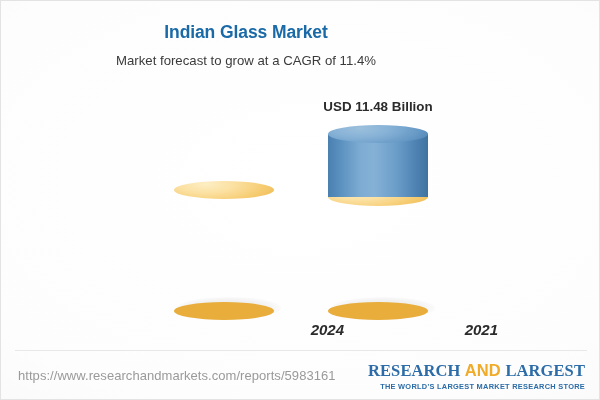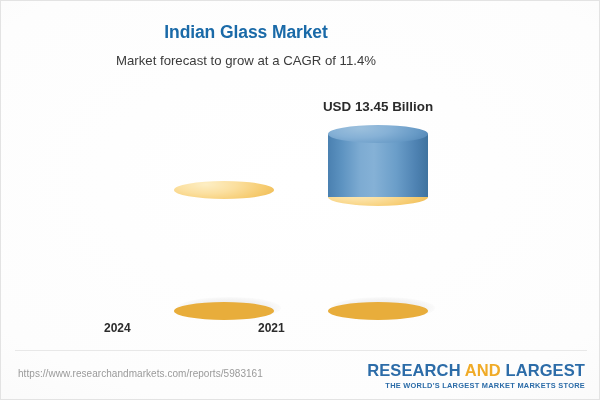--- a/index.html
+++ b/index.html
@@ -60,24 +60,25 @@
     width: 240px;
     text-align: center;
     font-size: 13.4px;
     font-weight: bold;
     color: #2b2b2b;
     white-space: nowrap;
   }
   .cat-label {
     position: absolute;
     width: 240px;
-    text-align: left;
-    font-size: 12px;
+    text-align: right;
+    font-size: 15px;
     font-weight: bold;
     color: #2b2b2b;
+    font-style: italic;
   }
 
   
   .cyl {
     position: absolute;
   }
   .cyl-body {
     position: absolute;
     left: 0;
     width: 100%;
@@ -118,38 +119,38 @@
     left: 14px;
     top: 349px;
     width: 572px;
     height: 1px;
     background: #e8e8e8;
   }
   #footer-url {
     position: absolute;
     left: 17px;
     top: 367px;
-    font-size: 10px;
+    font-size: 13px;
     color: #9a9a9a;
     letter-spacing: 0.05px;
   }
   #logo {
     position: absolute;
     right: 14px;
     top: 360px;
     text-align: right;
   }
   #logo-main {
     font-size: 16.5px;
     font-weight: bold;
     letter-spacing: 0.1px;
     line-height: 18px;
     white-space: nowrap;
   }
-  .logo-blue { color: #2c6ca8; }
+  .logo-blue { color: #2c6ca8; font-family: Liberation Serif, serif; }
   .logo-gold { color: #f0ab28; text-align: center; }
   #logo-tagline {
     font-size: 7.4px;
     font-weight: bold;
     color: #2c6ca8;
     letter-spacing: 0.28px;
     line-height: 9px;
     margin-top: 2px;
     white-space: nowrap;
   }
@@ -171,21 +172,21 @@
 
     <div class="cyl" style="left:173px; top:180px; width:100px; height:130px;">
       <div class="cyl-bottom" style="bottom:-9px; height:18px; background:#e8ad3b;"></div>
       <div class="cyl-body yellow-body" style="top:9px; height:121px;"></div>
       <div class="cyl-top" style="top:0px; height:18px;
                   background: radial-gradient(ellipse 80% 140% at 32% 18%, #fdeec4 0%, #fbdf9e 38%, #f6cc72 72%, #efbb52 100%);"></div>
     </div>
 
     <div class="cat-label" style="left:103px; top:320px;">2024</div>
 
-    <div class="value-label" style="left:257px; top:98px;">USD 13.45 Billion</div>
+    <div class="value-label" style="left:257px; top:98px;">USD 11.48 Billion</div>
 
     <div class="shadow" style="left:330px; top:296px; width:104px; height:22px;"></div>
 
     <div class="cyl" style="left:327px; top:124px; width:100px; height:186px;">
 
       <div class="cyl-bottom" style="bottom:-9px; height:18px; background:#e8ad3b;"></div>
       <div class="cyl-body yellow-body" style="top:72px; height:114px;"></div>
       <div class="cyl-top" style="top:63px; height:18px;
                   background: radial-gradient(ellipse 80% 140% at 32% 18%, #fdeec4 0%, #fbdf9e 38%, #f6cc72 72%, #efbb52 100%);"></div>
 
@@ -196,16 +197,16 @@
 
     <div class="cat-label" style="left:257px; top:320px;">2021</div>
   </div>
 
   <div id="divider"></div>
 
   <div id="footer-url">https://www.researchandmarkets.com/reports/5983161</div>
 
   <div id="logo">
     <div id="logo-main"><span class="logo-blue">RESEARCH </span><span class="logo-gold">AND </span><span class="logo-blue">LARGEST</span></div>
-    <div id="logo-tagline">THE WORLD'S LARGEST MARKET MARKETS STORE</div>
+    <div id="logo-tagline">THE WORLD'S LARGEST MARKET RESEARCH STORE</div>
   </div>
 
 </div>
 
 </body></html>

